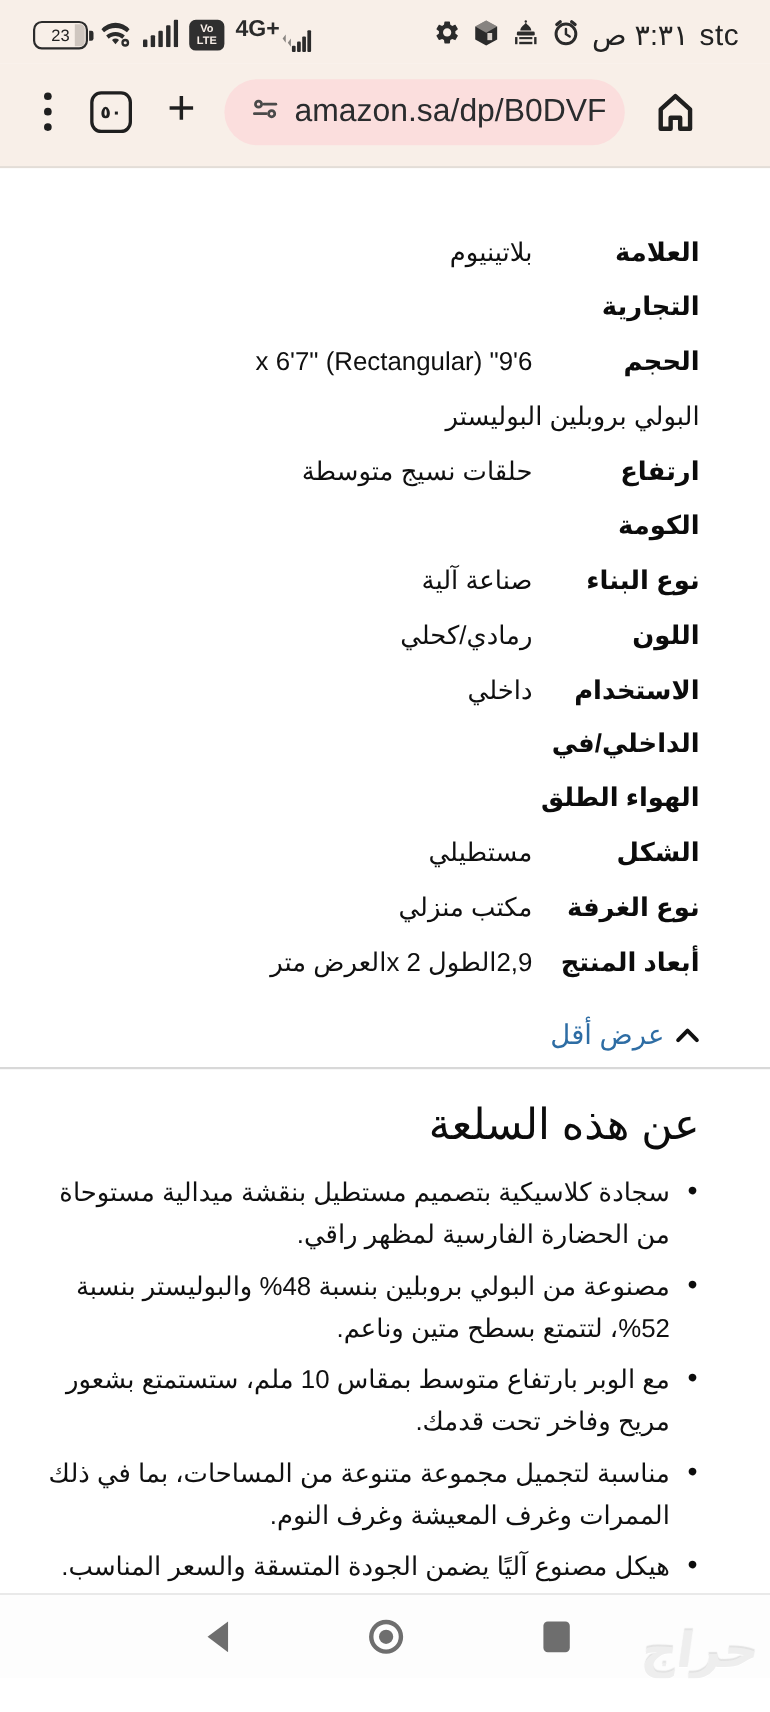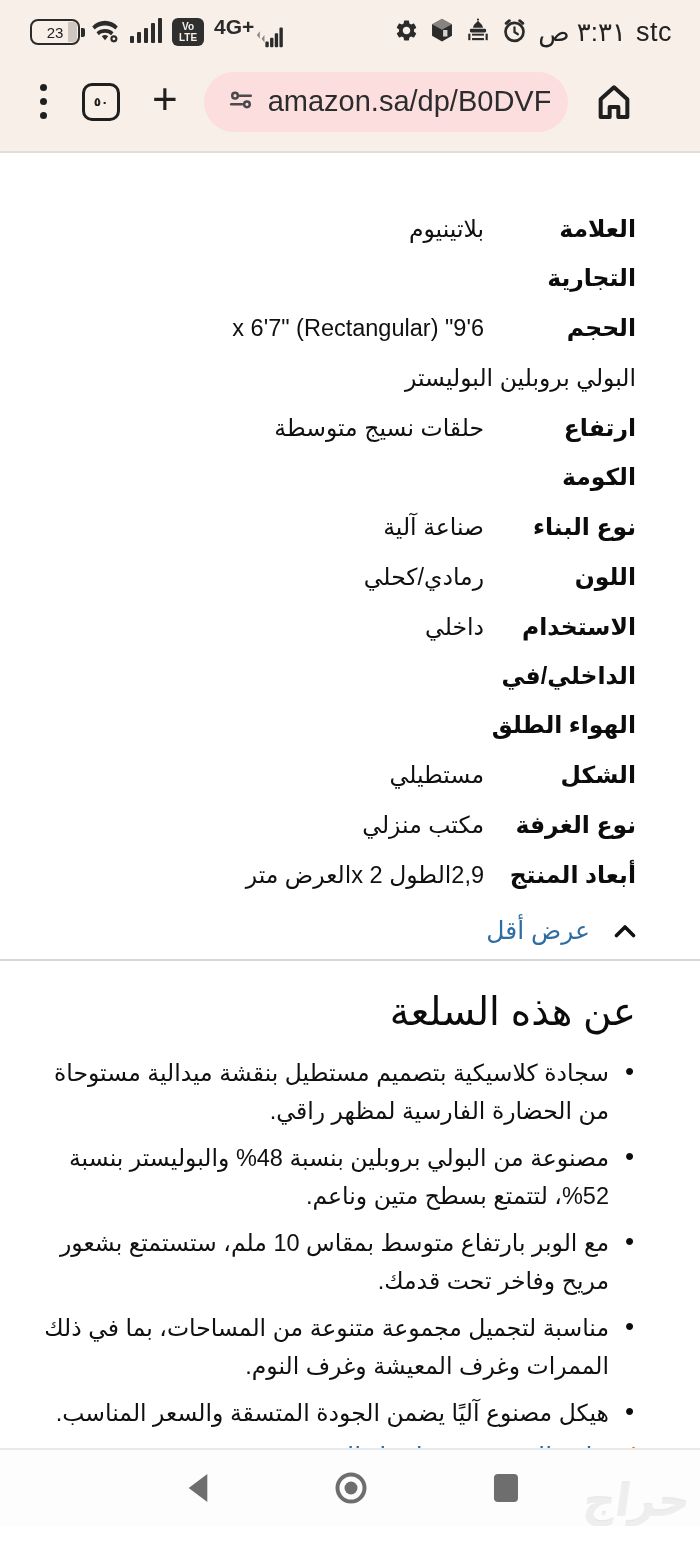--- a/index.html
+++ b/index.html
@@ -16,32 +16,32 @@
   .volte{width:32px;height:28px;background:#2f2f2f;border-radius:6px;color:#f8efe8;font-size:10px;font-weight:700;line-height:1;display:flex;flex-direction:column;align-items:center;justify-content:center;gap:1px;}
   .fourg{display:flex;align-items:flex-end;gap:2px;}
   .fourg .lbl{font-size:21px;font-weight:700;color:#2b2b2b;line-height:1;margin-bottom:12px;}
   .sb-time{font-size:26px;color:#222;}
   .sb-carrier{font-size:27px;color:#222;letter-spacing:.5px;}
 
   
   .toolbar{height:95px;background:#f8efe8;display:flex;align-items:center;padding:0 18px 6px 26px;gap:8px;flex-shrink:0;border-bottom:2px solid #e3ddd7;}
   .kebab{width:34px;height:44px;display:flex;flex-direction:column;align-items:center;justify-content:center;gap:7px;cursor:pointer;}
   .kebab i{width:7px;height:7px;border-radius:50%;background:#1f1f1f;display:block;}
-  .tabbox{width:38px;height:38px;border:3.5px solid #1f1f1f;border-radius:10px;display:flex;align-items:center;justify-content:center;font-size:12px;font-weight:700;color:#1f1f1f;margin:0 14px;}
+  .tabbox{width:38px;height:38px;border:3.5px solid #1f1f1f;border-radius:10px;display:flex;align-items:center;justify-content:center;font-size:16px;font-weight:700;color:#1f1f1f;margin:0 14px;}
   .plus{font-size:44px;font-weight:300;color:#1f1f1f;margin:0 10px 6px 10px;line-height:1;}
   .pill{flex:1;max-width:364px;height:60px;background:#fbdedd;border-radius:30px;display:flex;align-items:center;padding:0 18px 0 24px;gap:14px;overflow:hidden;margin:0 8px;}
   .pill .url{font-size:29px;color:#2a2c2e;white-space:nowrap;overflow:hidden;direction:ltr;}
   .homebtn{margin-right:6px;margin-left:10px;display:flex;align-items:center;}
 
   
   .content{flex:1;background:#fff;direction:rtl;padding:52px 64px 0 24px;position:relative;overflow:hidden;}
   .spec-row{display:flex;margin-bottom:1px;}
   .spec-label{width:152px;flex-shrink:0;font-weight:700;font-size:23.5px;line-height:49px;color:#0c0c0c;text-align:right;}
   .spec-value{flex:1;font-size:23.5px;line-height:49px;color:#101010;text-align:right;padding-left:6px;}
-  .show-less{display:flex;align-items:center;gap:24px;margin-top:16px;cursor:pointer;}
+  .show-less{display:flex;align-items:center;gap:10px;margin-top:26px;cursor:pointer;}
   .show-less .txt{color:#2e6da4;font-size:25px;}
   .section-divider{margin:14px -64px 0 -24px;border-top:2px solid #d8d8d8;}
   .about-title{margin:28px 0 0 0;font-size:39px;font-weight:400;color:#0c0c0c;}
   .about-list{list-style:none;margin:20px 0 0 0;padding:0;}
   .about-list li{position:relative;padding-right:27px;font-size:23.5px;line-height:38px;color:#101010;margin-bottom:9px;}
   .about-list li::before{content:"•";position:absolute;right:2px;top:-2px;font-size:26px;color:#0c0c0c;}
   .see-more{display:flex;align-items:center;gap:9px;margin-top:10px;cursor:pointer;}
   .see-more .txt{color:#2e6da4;font-size:25px;}
 
   

